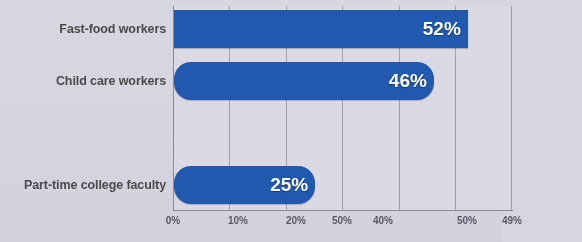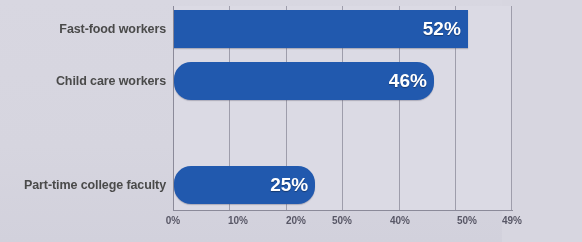--- a/index.html
+++ b/index.html
@@ -141,17 +141,17 @@
     <div class="cat-label">Part-time college faculty</div>
     <div class="bar" style="width: 141.25px; border-radius: 17px;">
       <span class="bar-value">25%</span>
     </div>
   </div>
 
   <div class="tick-label" style="left:173px;">0%</div>
   <div class="tick-label" style="left:238px;">10%</div>
   <div class="tick-label" style="left:296px;">20%</div>
   <div class="tick-label" style="left:342px;">50%</div>
-  <div class="tick-label" style="left:400px;">40%</div>
+  <div class="tick-label" style="left:383px;">40%</div>
   <div class="tick-label" style="left:455px;text-align:right;">50%</div>
   <div class="tick-label" style="left:512px;">49%</div>
 
 </div>
 
 </body></html>

